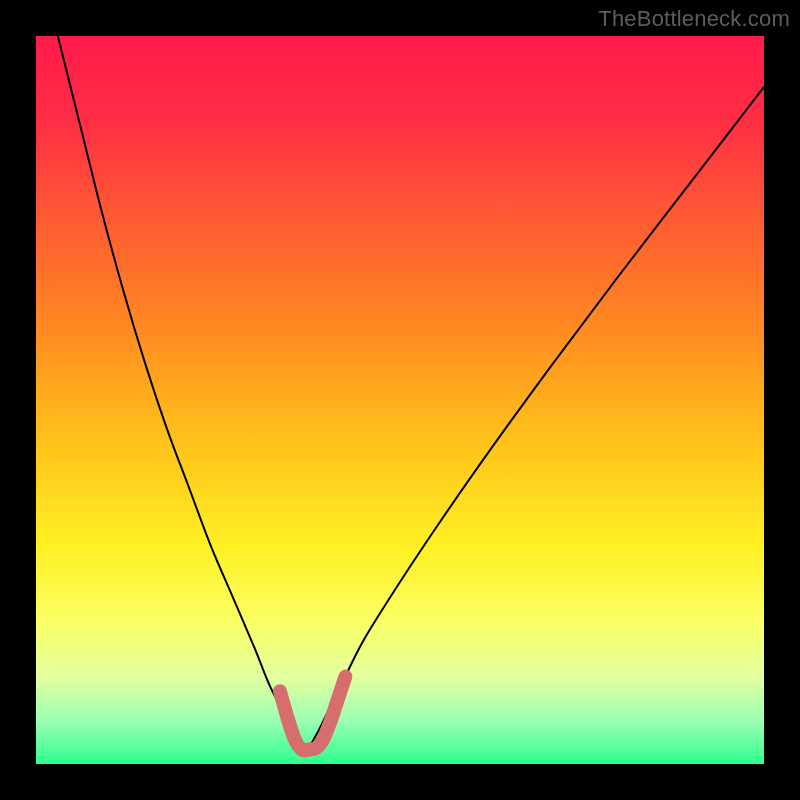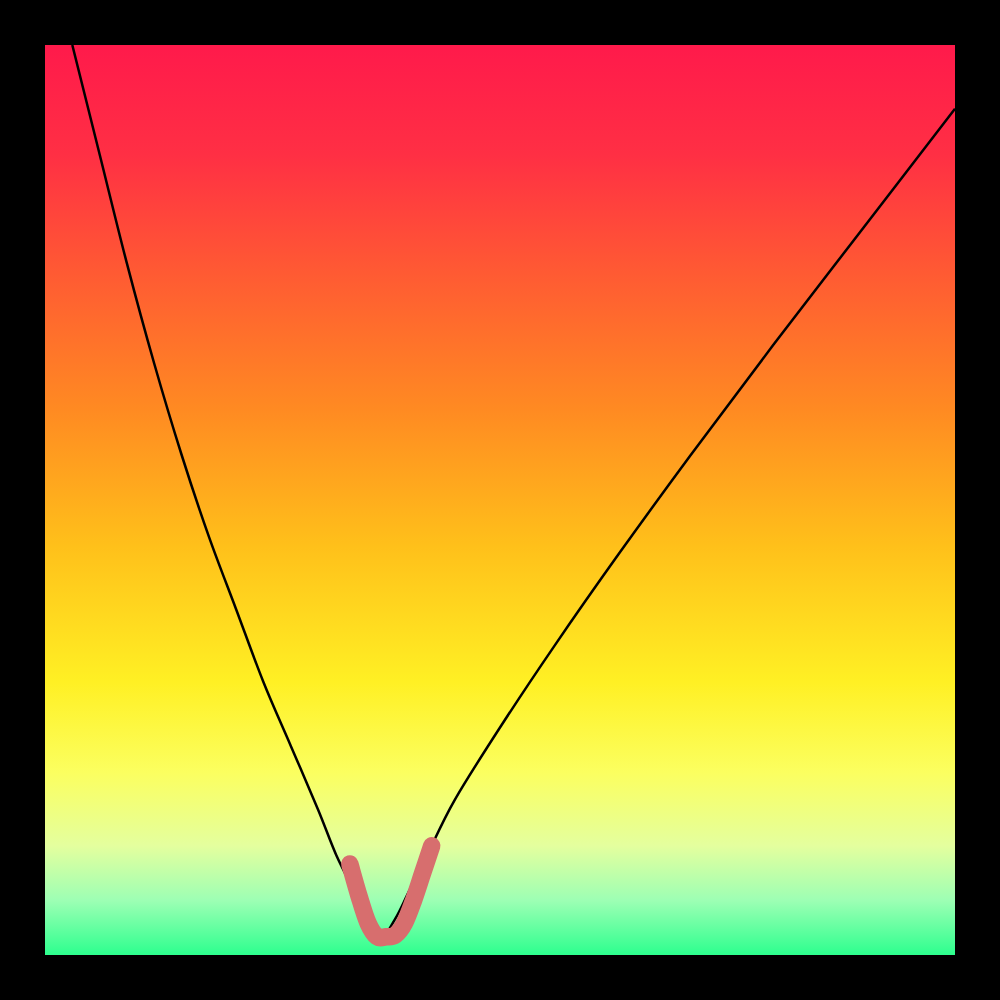--- a/index.html
+++ b/index.html
@@ -33,20 +33,21 @@
     left: 0; top: 0;
     width: 800px; height: 800px;
     display: block;
   }
 </style>
 </head>
 <body>
 
 <div class="outer">
 
+  <div class="watermark">TheBottleneck.com</div>
 
   <svg class="chart-svg" viewBox="0 0 800 800">
     <defs>
       <linearGradient id="bg-grad" x1="0" y1="0" x2="0" y2="1">
           <stop offset="0%" stop-color="#ff1a4b"></stop>
           <stop offset="12%" stop-color="#ff2f44"></stop>
           <stop offset="25%" stop-color="#ff5a33"></stop>
           <stop offset="40%" stop-color="#ff8a22"></stop>
           <stop offset="55.00000000000001%" stop-color="#ffc01a"></stop>
           <stop offset="70%" stop-color="#fff024"></stop>

